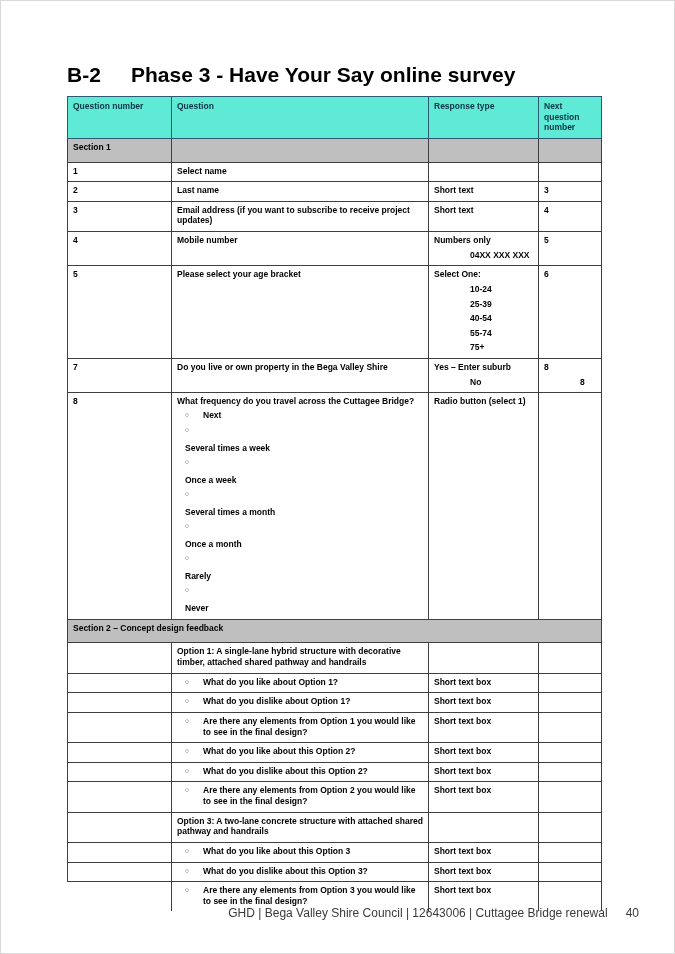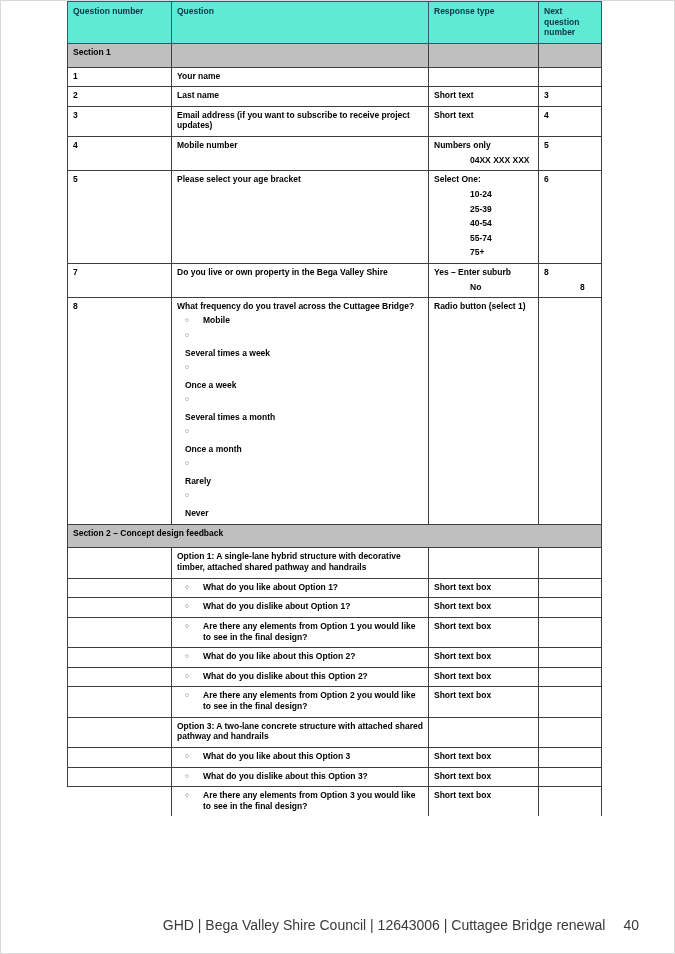--- a/index.html
+++ b/index.html
@@ -59,31 +59,34 @@
   .cell-line + .cell-line { margin-top: 4px; padding-left: 36px; }
   .question-text { }
   .bullet-list { margin-top: 3.5px; }
   .bullet-line { display: flex; padding-left: 8px; }
   .bullet-line + .bullet-line { margin-top: 3.5px; flex-direction: column; }
   .bullet { width: 18px; flex: 0 0 18px; font-size: 6.5px; line-height: 10px; color: #222; }
   .bullet-text { flex: 1 1 auto; }
   
   .footer {
     position: absolute;
-    right: 35px; bottom: 20px;
-    font-size: 14px; color: #3a3a3a;
+    right: 35px; bottom: 33px;
+    font-size: 12px; color: #3a3a3a;
     display: flex; gap: 18px; align-items: flex-end;
     white-space: nowrap;
   }
 </style>
 </head>
 <body>
 
 <div class="page">
 
+  <div class="title-row">
+    <span class="title-prefix">B-2</span><span>Phase 3 - Have Your Say online survey</span>
+  </div>
 
   <table class="survey">
     <colgroup>
       <col class="c1">
         <col class="c2">
         <col class="c3">
         <col class="c4">
     </colgroup>
     <thead>
       <tr>
@@ -96,21 +99,21 @@
     <tbody>
         <tr class="section-row">
           <td>Section 1</td>
           <td></td>
           <td></td>
           <td></td>
         </tr>
         <tr>
           <td>1</td>
           <td>
-            <div class="question-text">Your name</div>
+            <div class="question-text">Select name</div>
           </td>
           <td></td>
           <td></td>
         </tr>
         <tr>
           <td>2</td>
           <td>
             <div class="question-text">Last name</div>
           </td>
           <td>
@@ -176,21 +179,21 @@
             <div class="cell-line">8</div>
           </td>
         </tr>
         <tr>
           <td>8</td>
           <td>
             <div class="question-text">What frequency do you travel across the Cuttagee Bridge?</div>
             <div class="bullet-list">
               <div class="bullet-line">
                 <span class="bullet">○</span>
-                <span class="bullet-text">Mobile</span>
+                <span class="bullet-text">Next</span>
               </div>
               <div class="bullet-line">
                 <span class="bullet">○</span>
                 <span class="bullet-text">Several times a week</span>
               </div>
               <div class="bullet-line">
                 <span class="bullet">○</span>
                 <span class="bullet-text">Once a week</span>
               </div>
               <div class="bullet-line">

